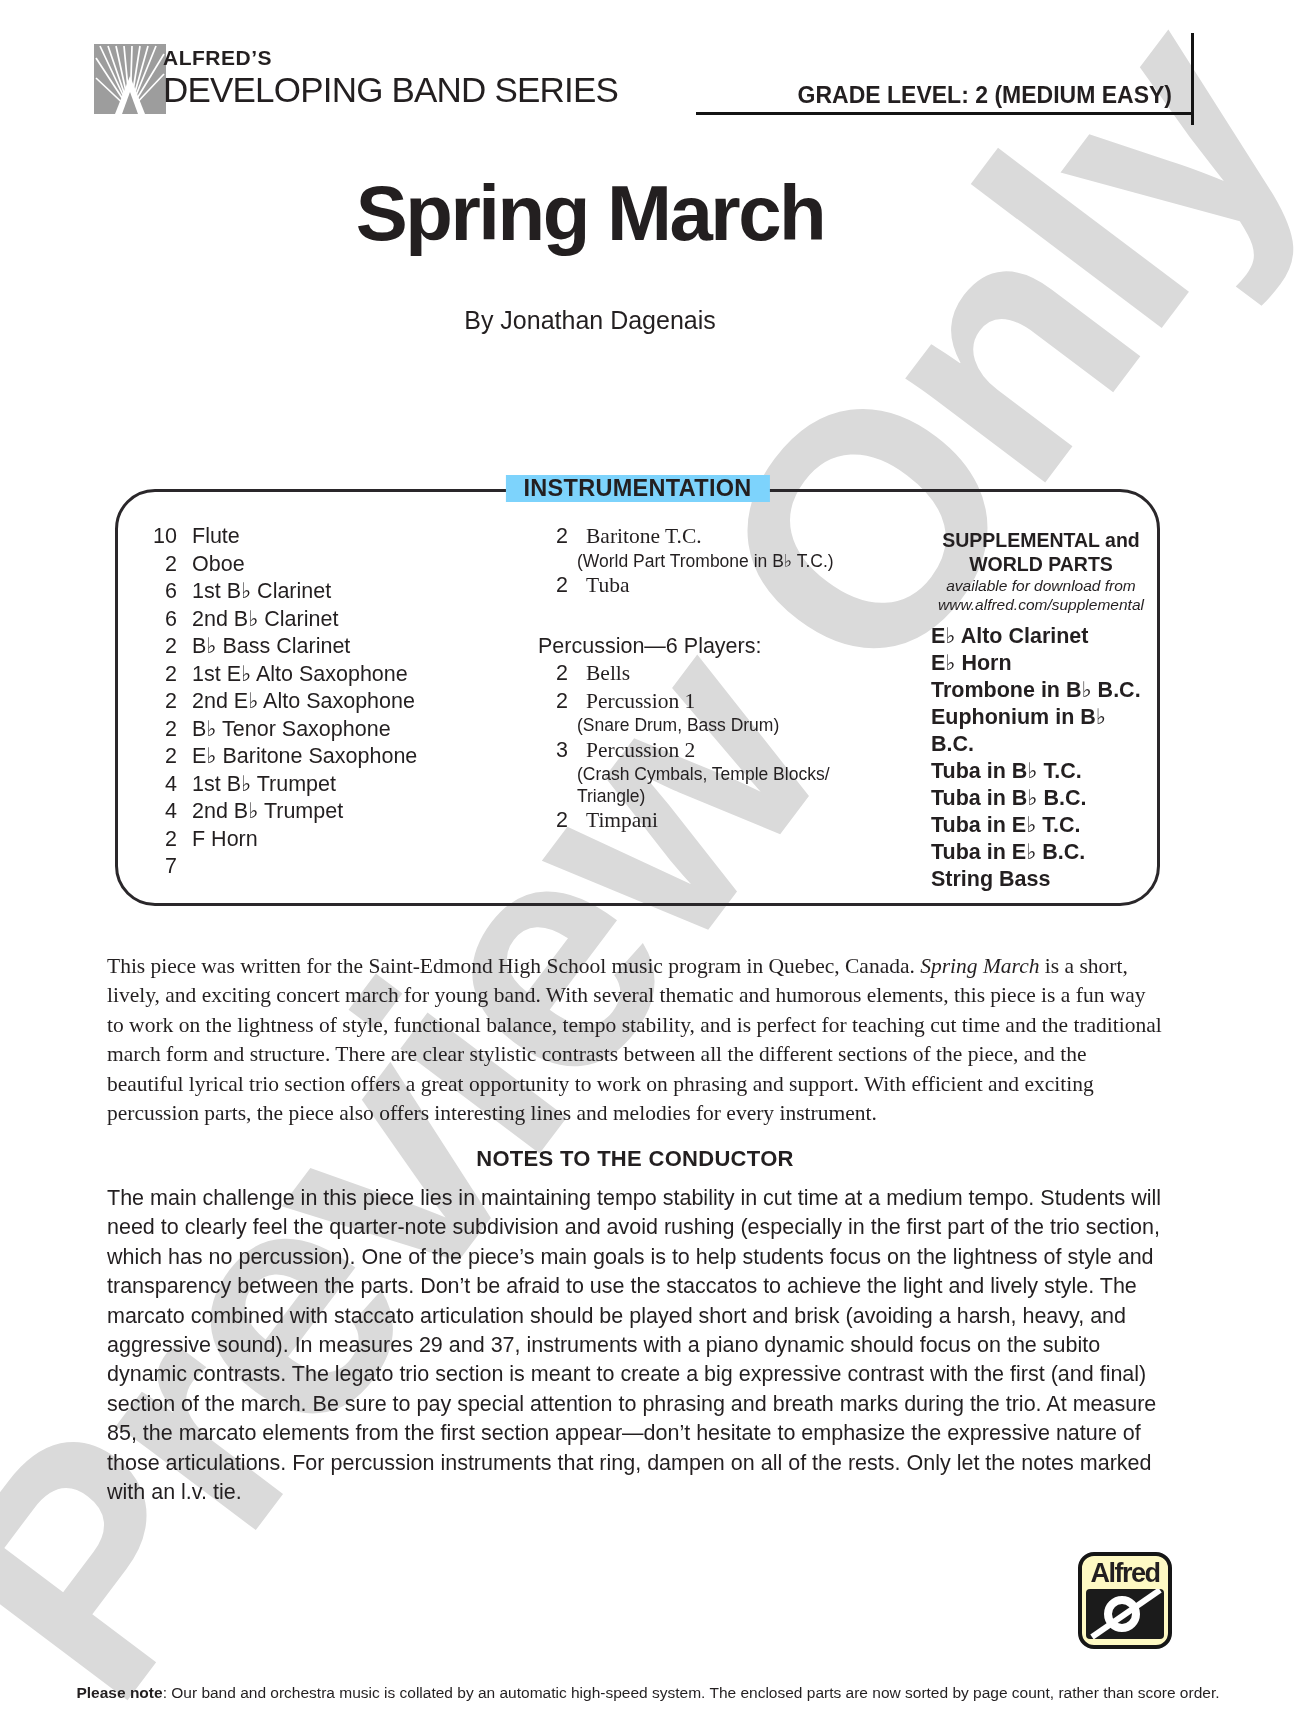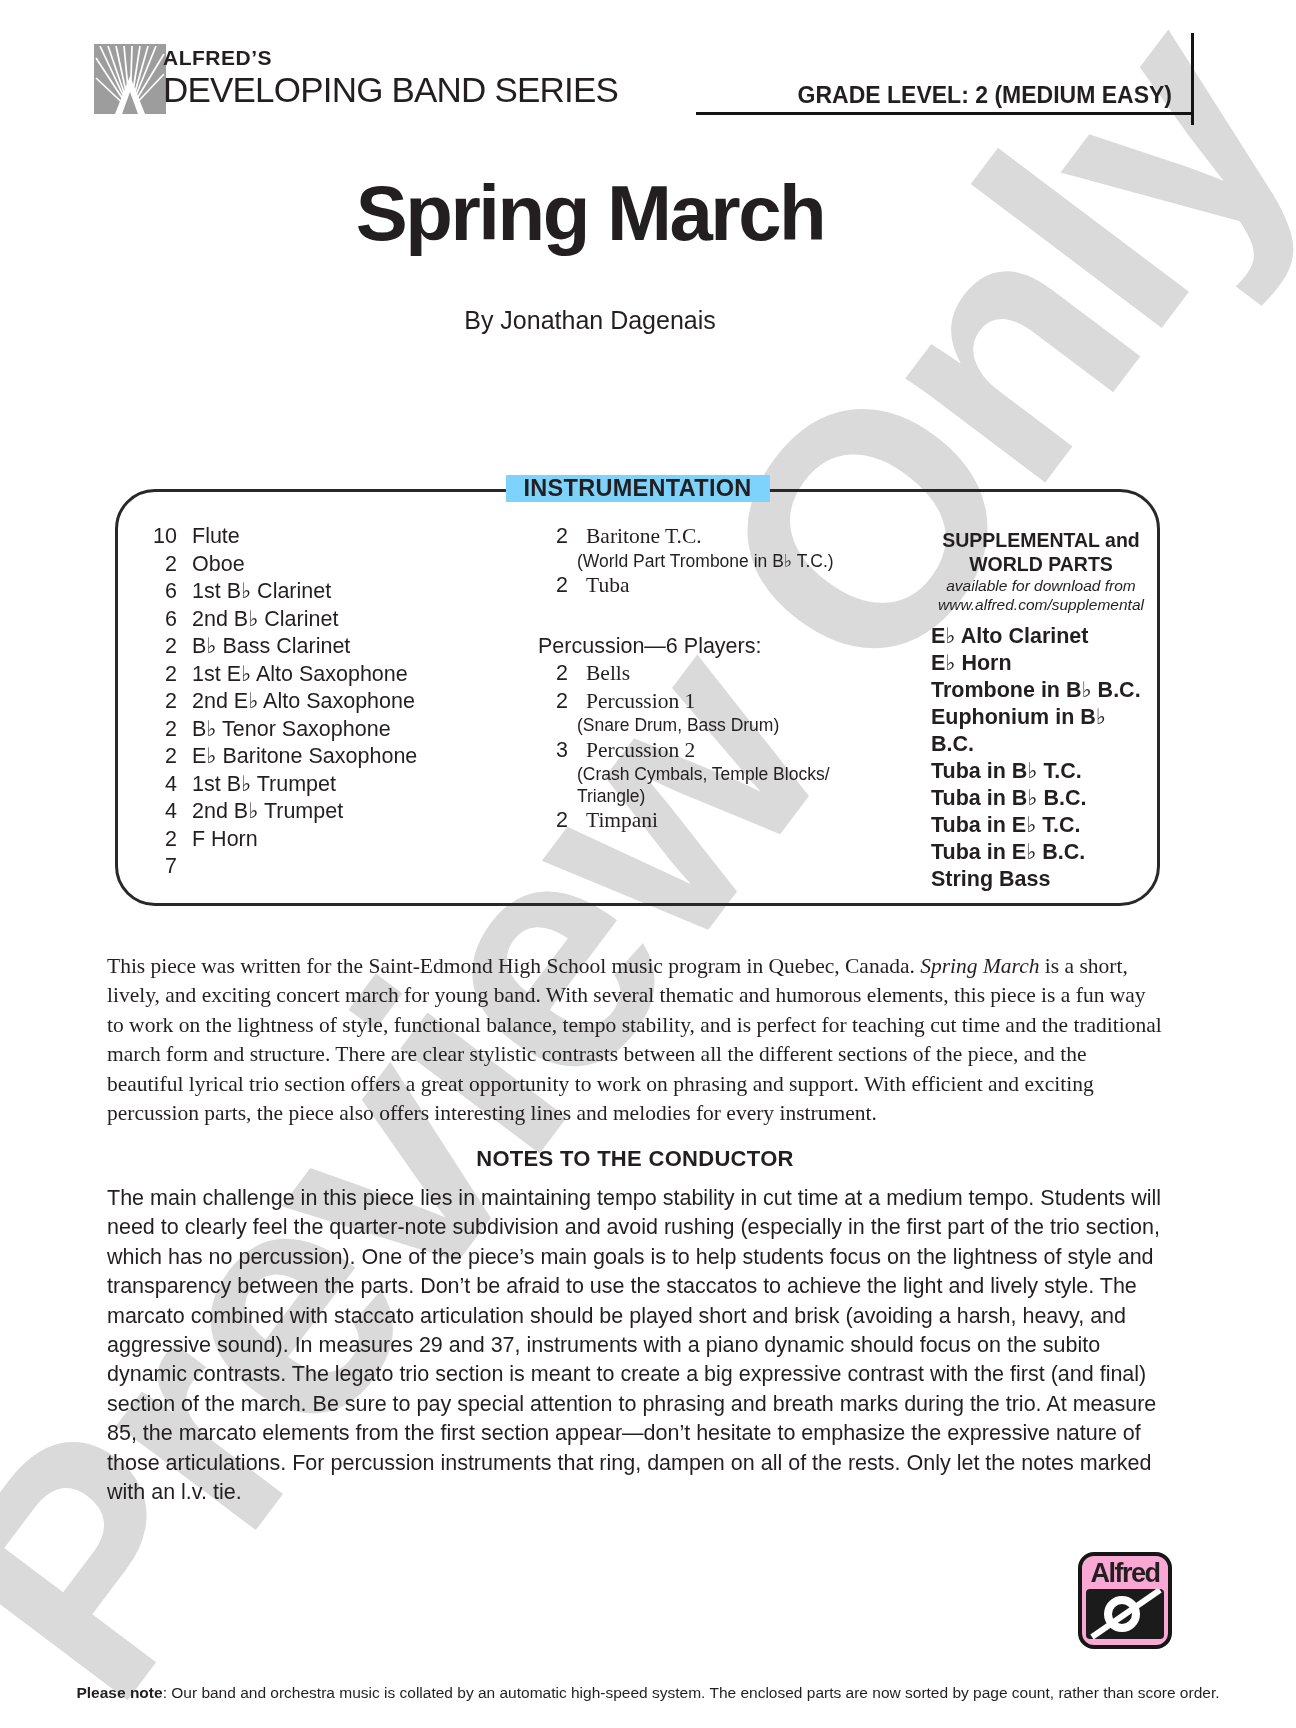--- a/index.html
+++ b/index.html
@@ -60,21 +60,21 @@
   .desc { position:absolute; left:107px; top:952px; width:1056px;
           font-size:21.5px; line-height:29.4px;font-family:Liberation Serif, serif; }
   .desc .it { font-style:italic; }
   .notes-h { position:absolute; left:0; top:1146px; width:1270px; text-align:center;
              font-size:22px; font-weight:bold; letter-spacing:0.3px; }
   .notes-body { position:absolute; left:107px; top:1184px; width:1056px;
                 font-size:21.5px; line-height:29.4px; }
 
   
   .alfred-logo { position:absolute; left:1078px; top:1552px; width:94px; height:97px;
-                 border:4px solid #161616; border-radius:16px; background:#f9a8d4;
+                 border:4px solid #161616; border-radius:16px; background:#fef9c3;
                  padding:2px 4px 1px; }
   .alfred-word { text-align:center; font-size:27px; font-weight:bold; letter-spacing:-1.5px;
                  line-height:31px; }
   .alfred-mark svg { display:block; }
 
   
   .footer { position:absolute; left:0; top:1684px; width:1296px; text-align:center;
             font-size:15.5px; }
 </style>
 </head>

